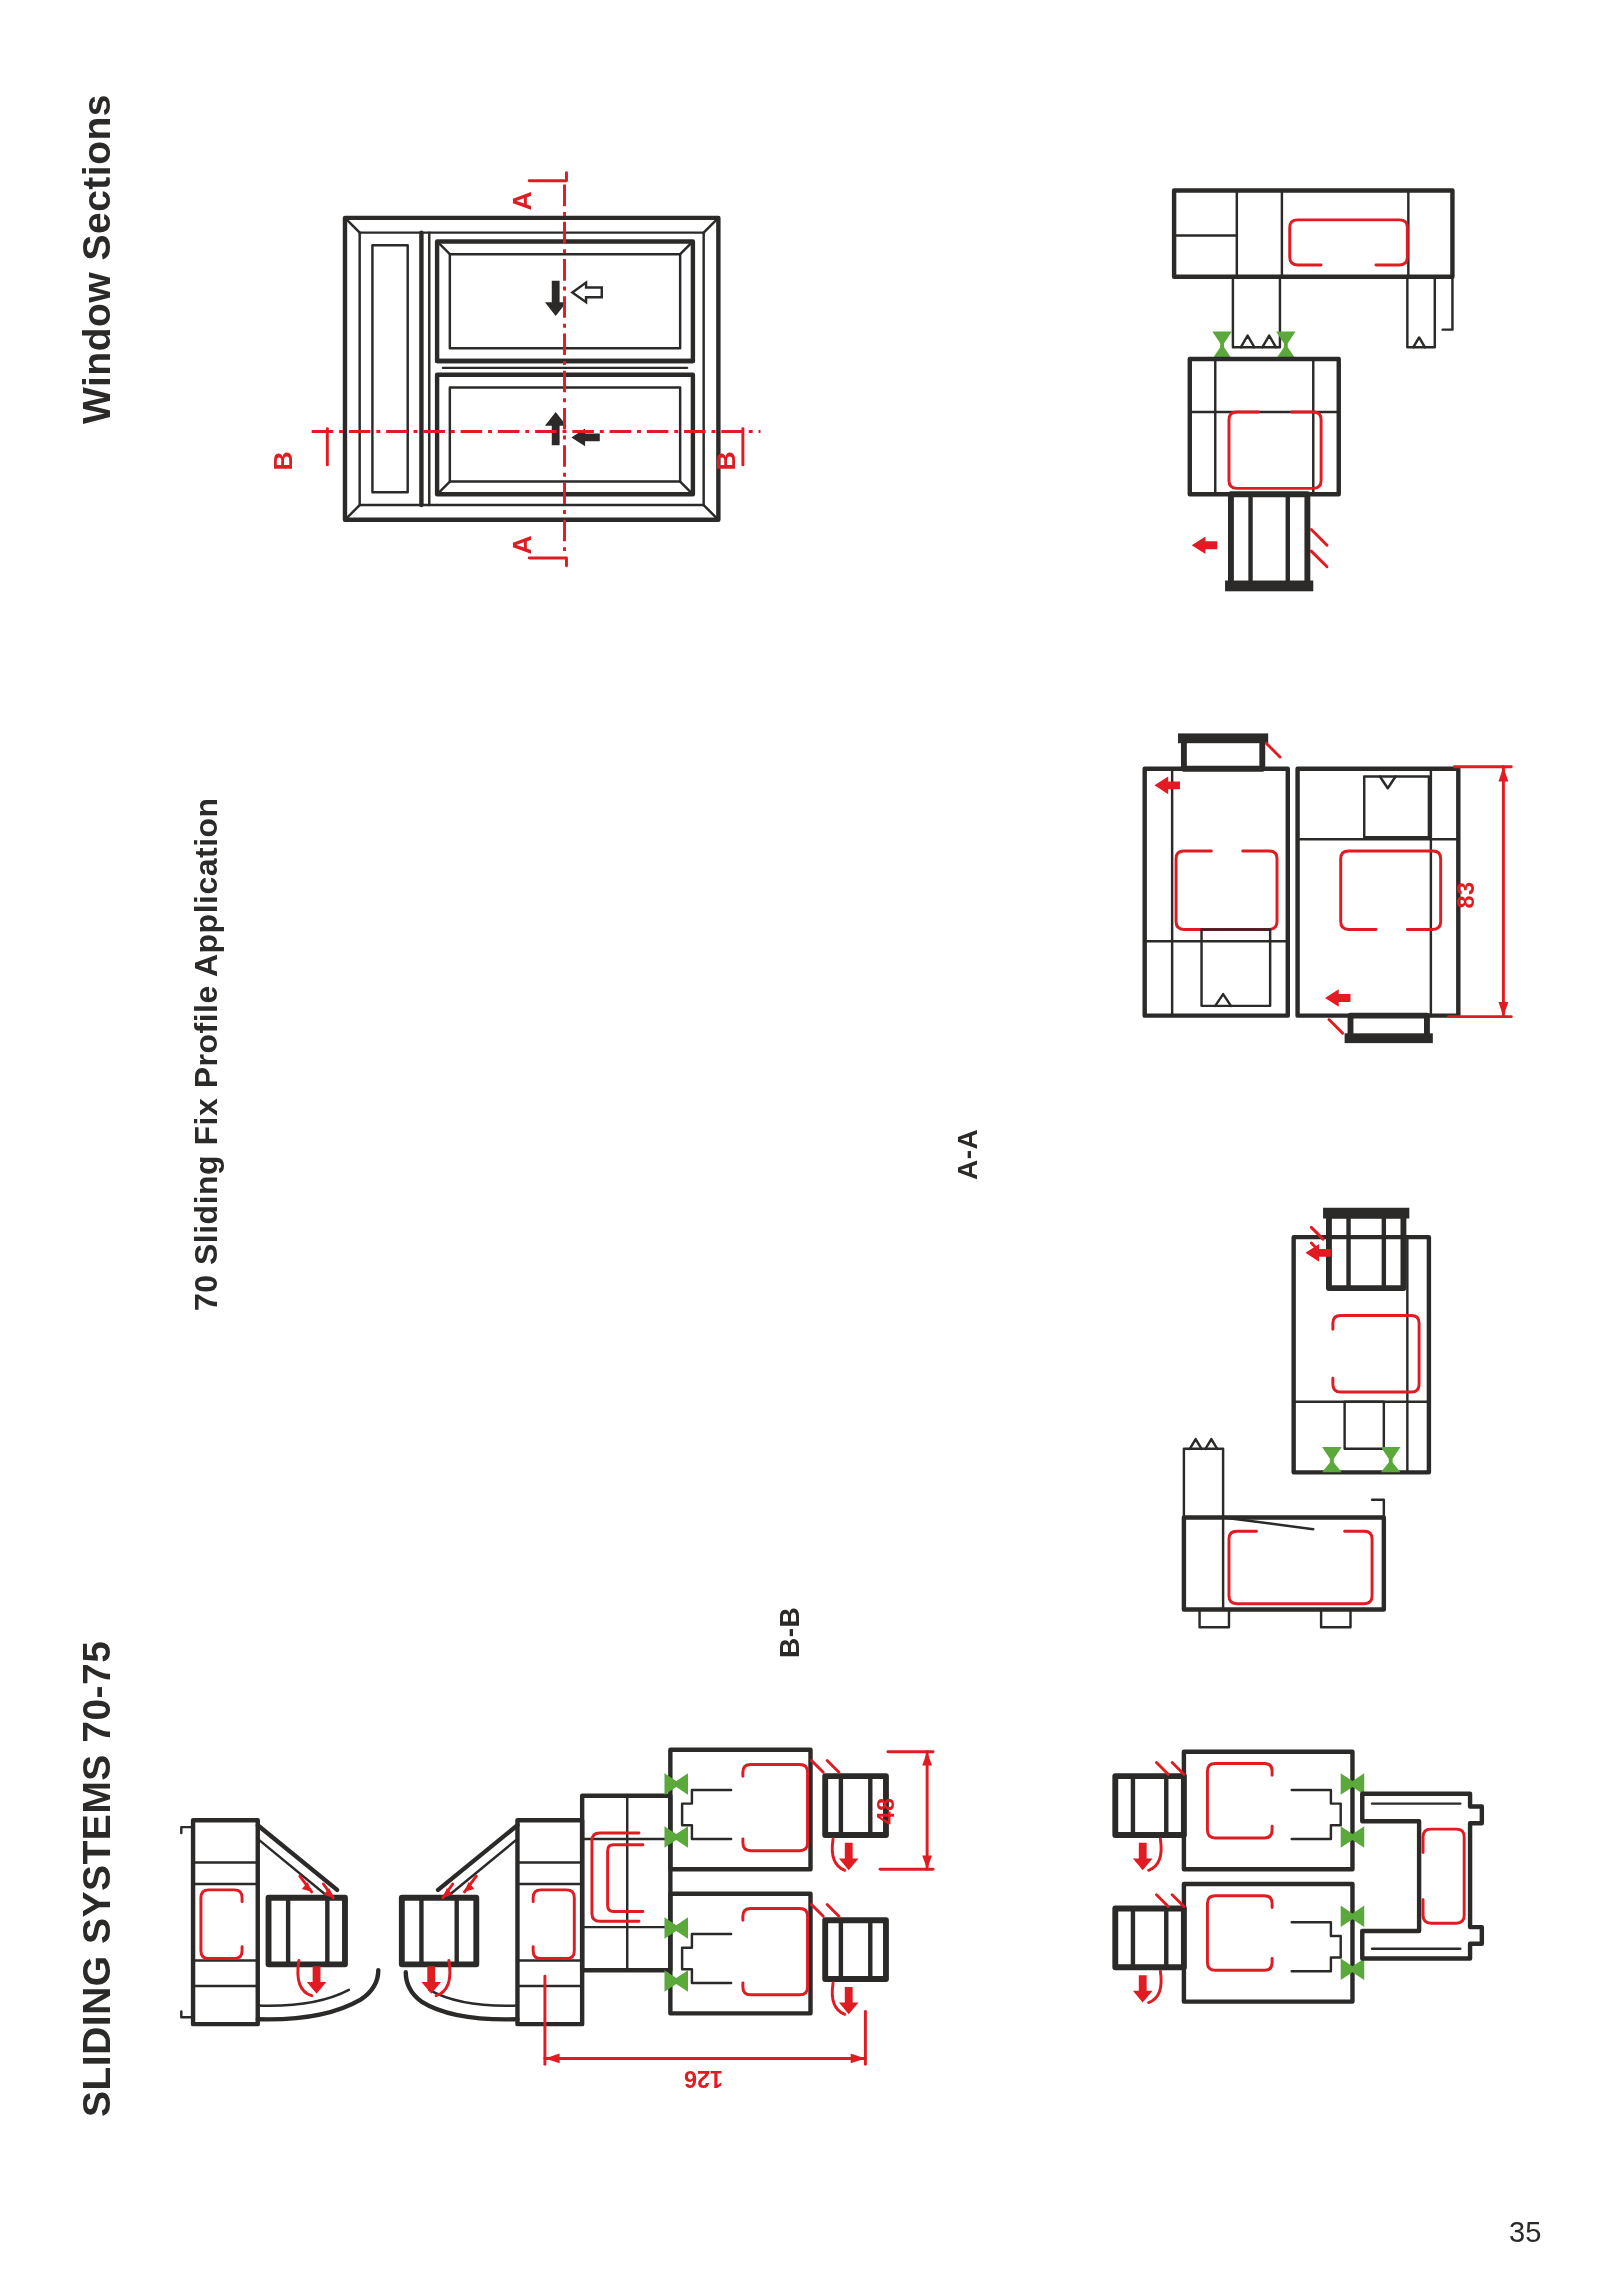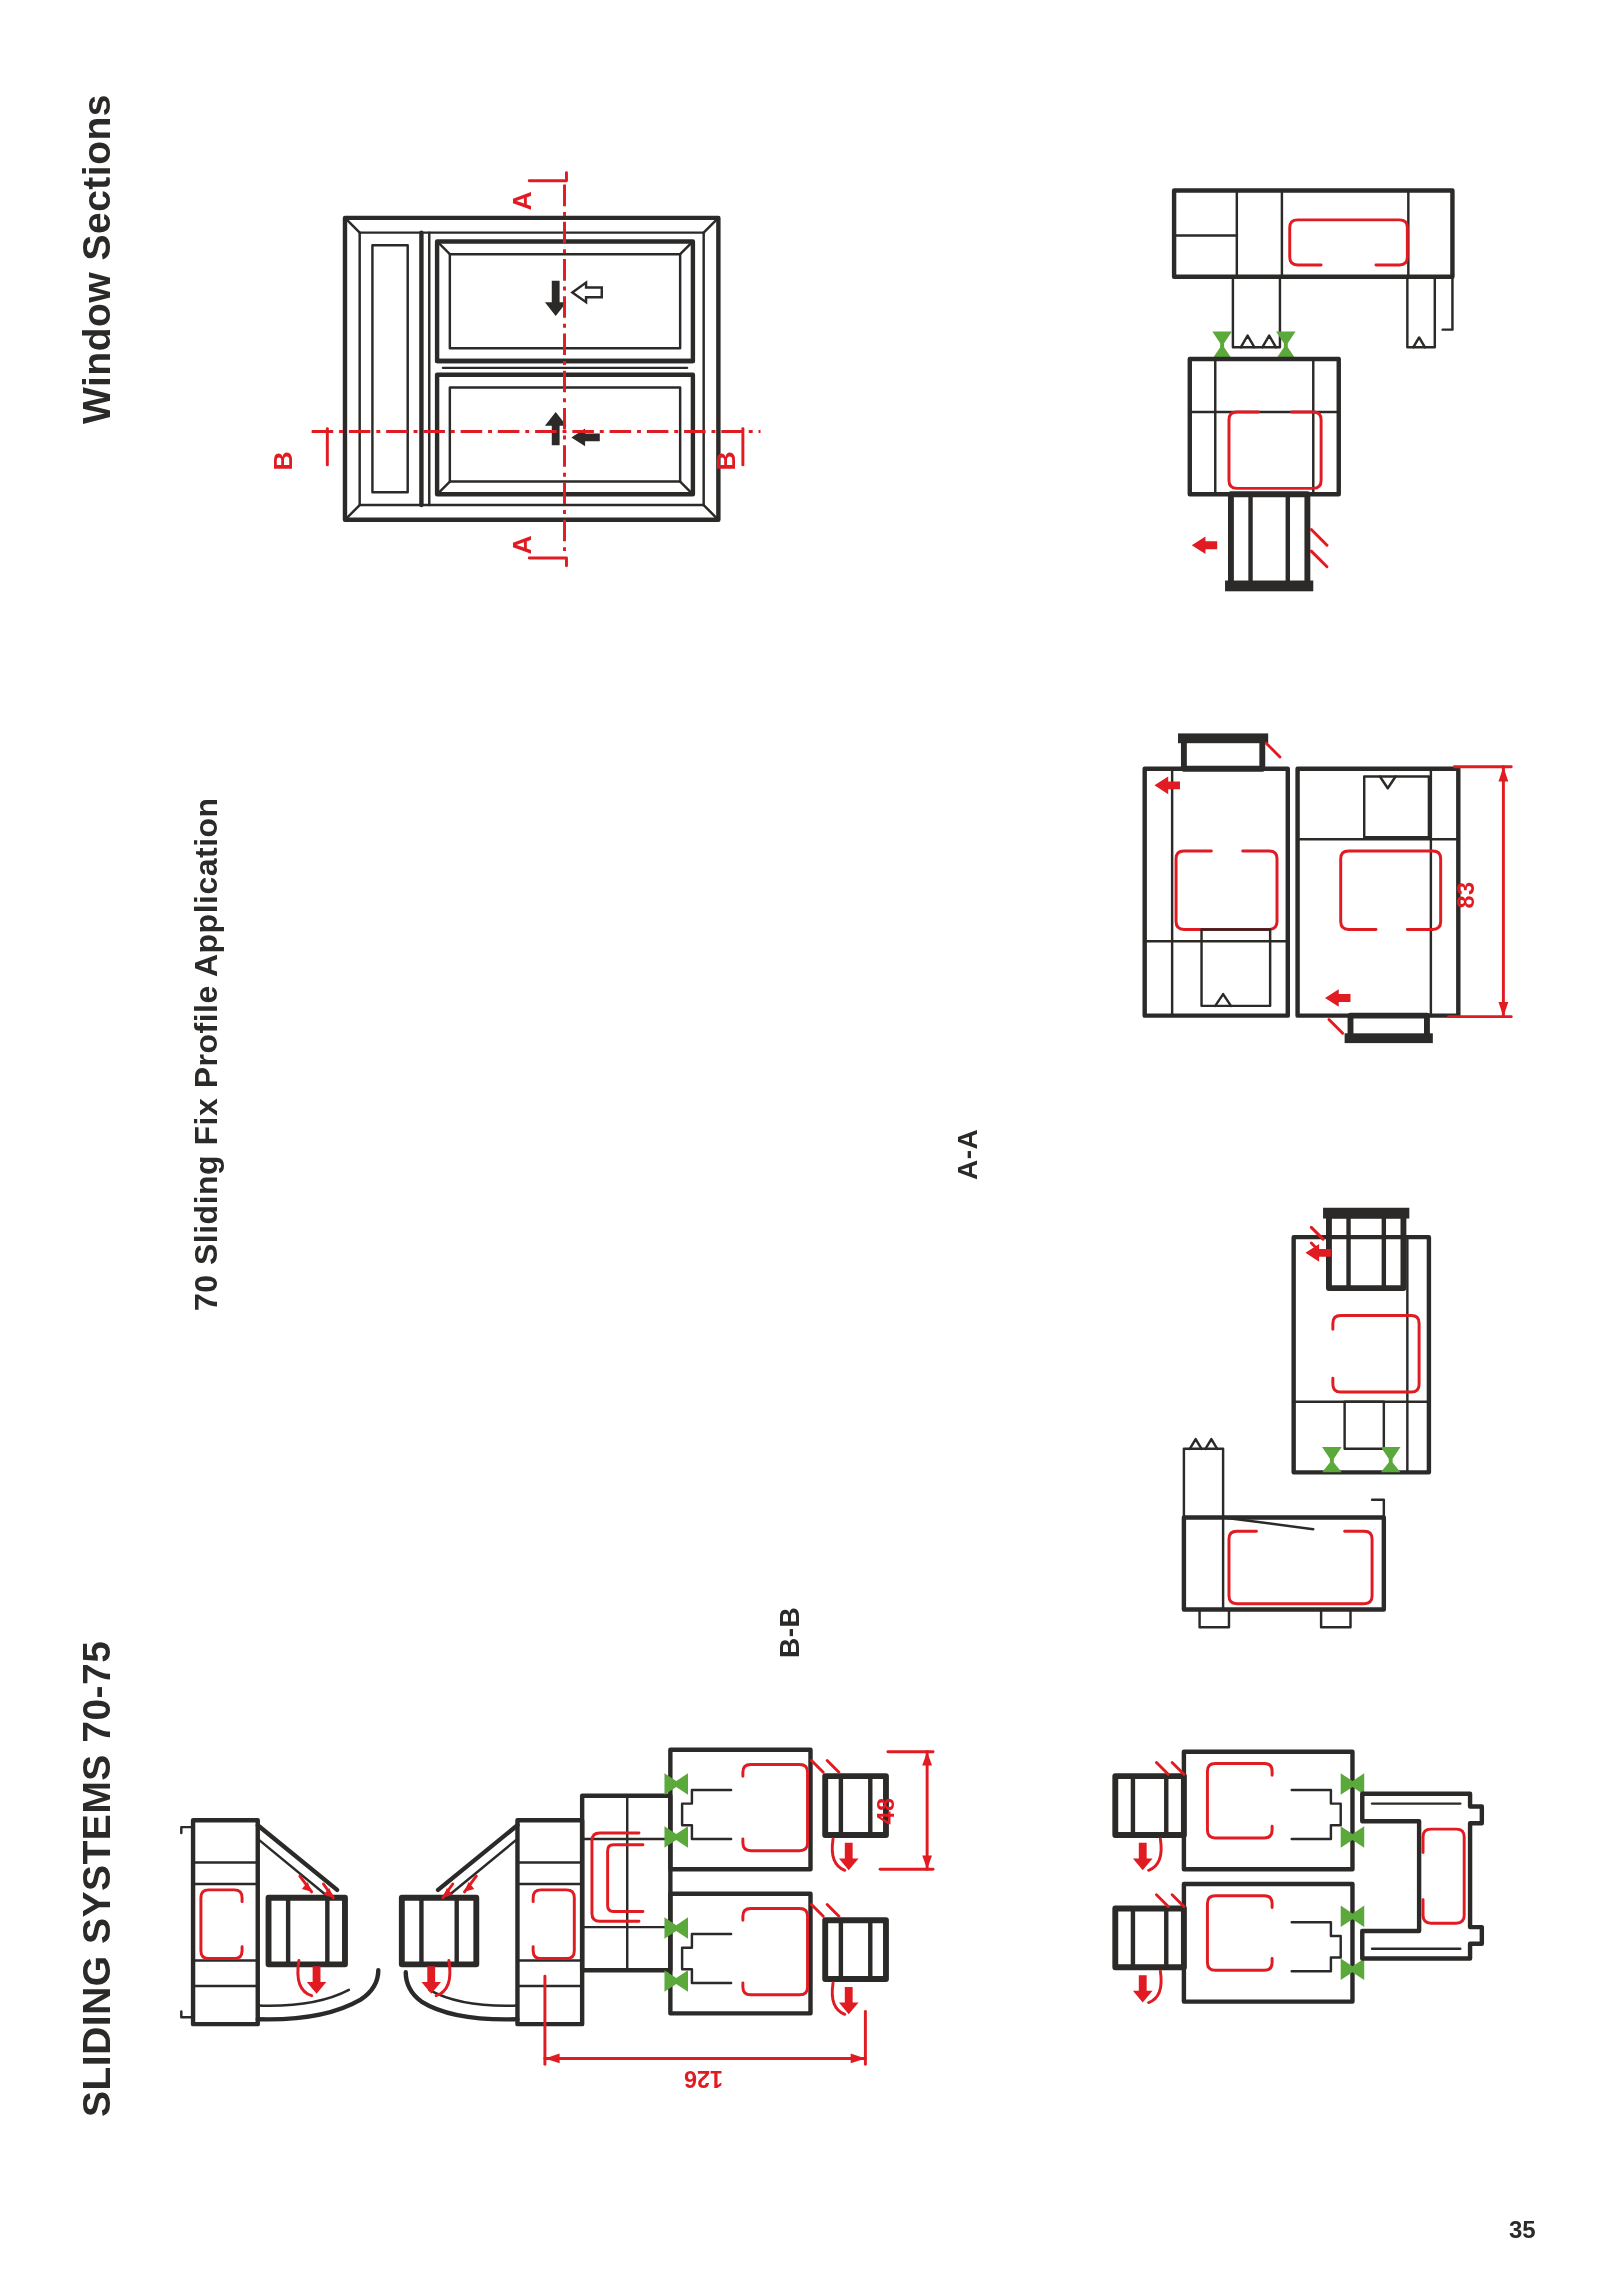--- a/index.html
+++ b/index.html
@@ -14,21 +14,21 @@
   }
   .flip{
     position:absolute;transform:rotate(180deg);white-space:nowrap;line-height:1;
     text-align:center;
   }
   .t-main{font-size:39px;font-weight:700;color:#2b2a28;}
   .t-sub{font-size:32px;font-weight:600;color:#2b2a28;}
   .t-sec{font-size:28px;font-weight:700;color:#2b2a28;}
   .t-mark{font-size:26.5px;font-weight:700;color:#e11b22;}
   .t-dim{font-size:23.5px;font-weight:600;color:#e11b22;}
-  .t-page{position:absolute;font-size:24px;font-weight:700;color:#2b2a28;line-height:1;}
+  .t-page{position:absolute;font-size:29px;font-weight:400;color:#2b2a28;line-height:1;}
   svg.art{position:absolute;left:0;top:0;}
   
   .k{stroke:#2b2a28;fill:none;stroke-width:4.5;stroke-linejoin:round;stroke-linecap:round;}
   .k3{stroke:#2b2a28;fill:none;stroke-width:2.5;stroke-linejoin:round;stroke-linecap:round;}
   .k6{stroke:#2b2a28;fill:none;stroke-width:6;stroke-linejoin:round;}
   .r{stroke:#e11b22;fill:none;stroke-width:3;stroke-linejoin:round;stroke-linecap:round;}
   .rdash{stroke:#e11b22;fill:none;stroke-width:3;stroke-dasharray:22 6 4 6;}
   .rf{fill:#e11b22;stroke:none;}
   .gf{fill:#5ba83b;stroke:none;}
   .blk{fill:#2b2a28;stroke:none;}

